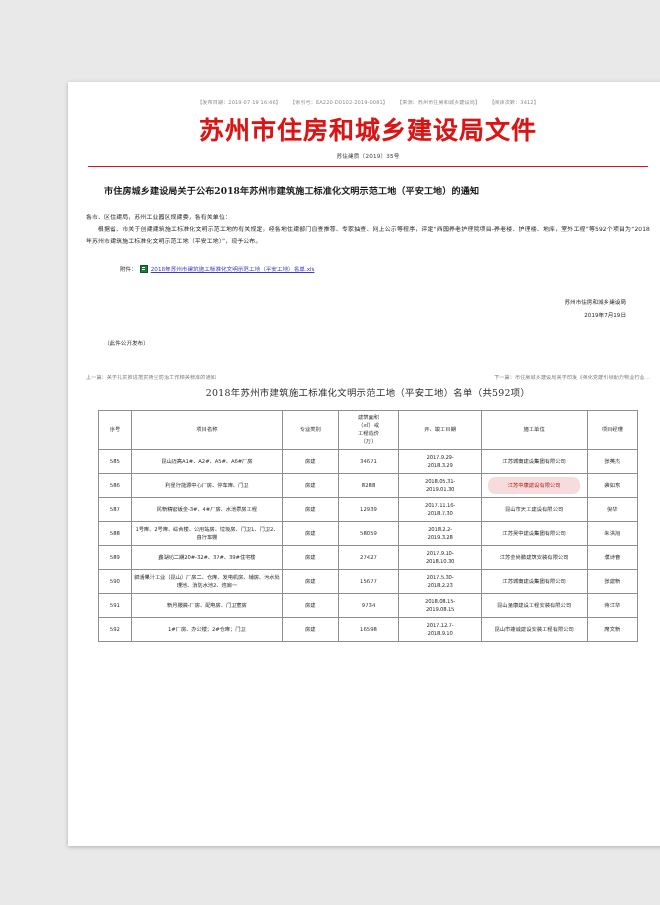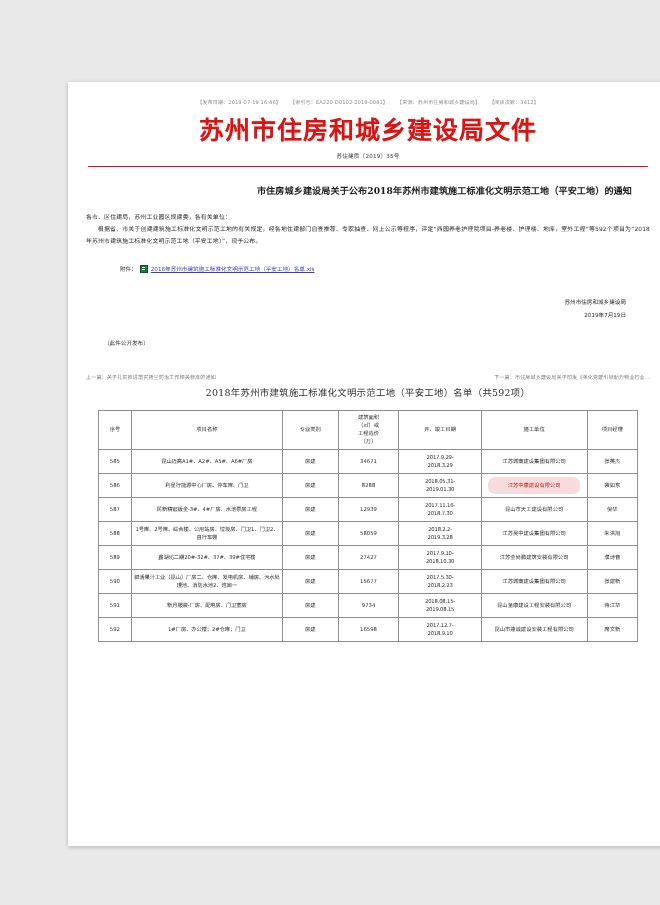--- a/index.html
+++ b/index.html
@@ -61,21 +61,21 @@
     letter-spacing:.2px;
   }
   .red-rule{
     height:1.4px;
     background:#d81515;
     margin:6px 2px 0 2px;
   }
 
   
   .doc-title{
-    text-align:right;
+    text-align:left;
     font-family:"DejaVu Serif","Liberation Serif",serif;
     font-weight:bold;
     font-size:9.1px;
     line-height:1.75;
     color:#1a1a1a;
     margin:16px 18px 0 18px;
     letter-spacing:.1px;
   }
 
   

